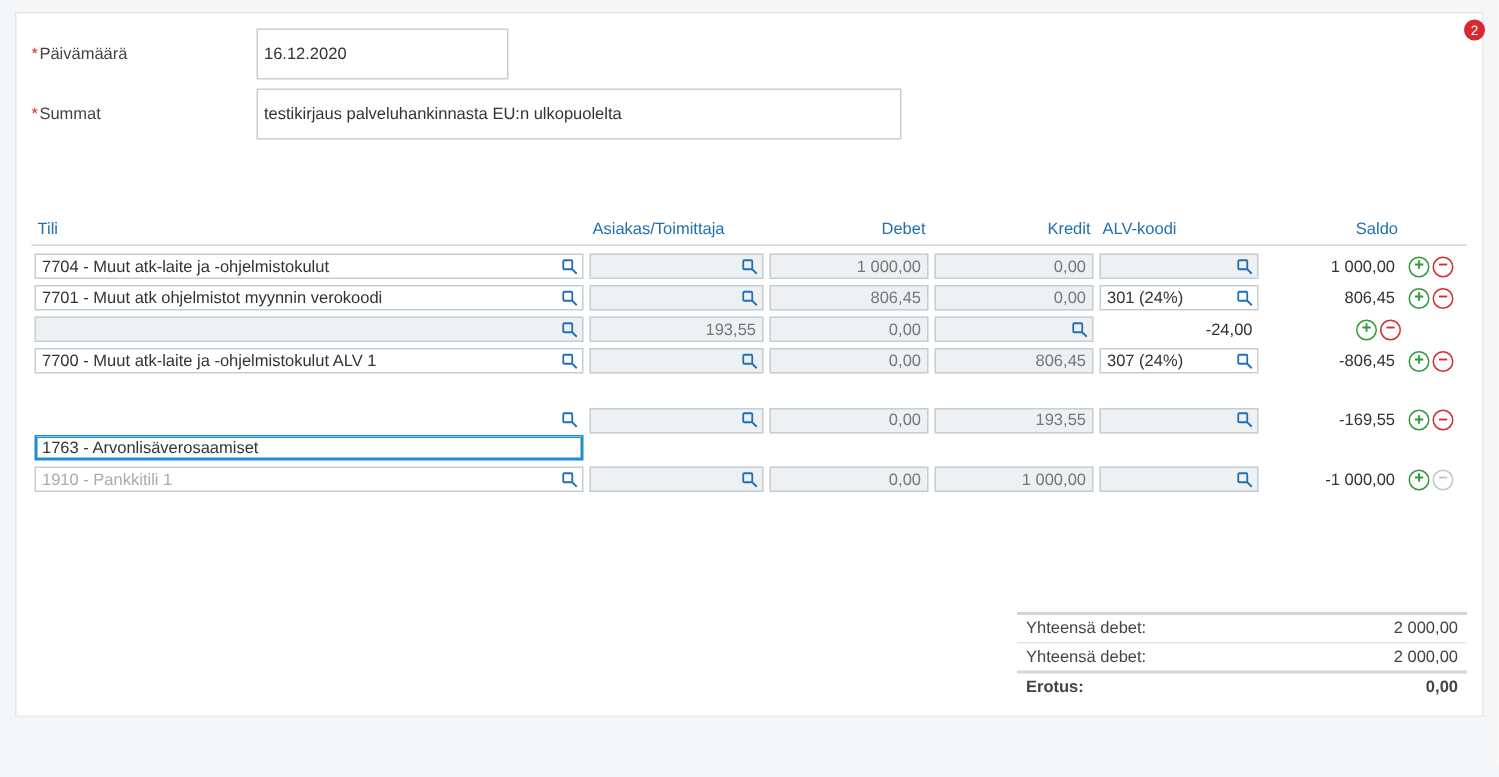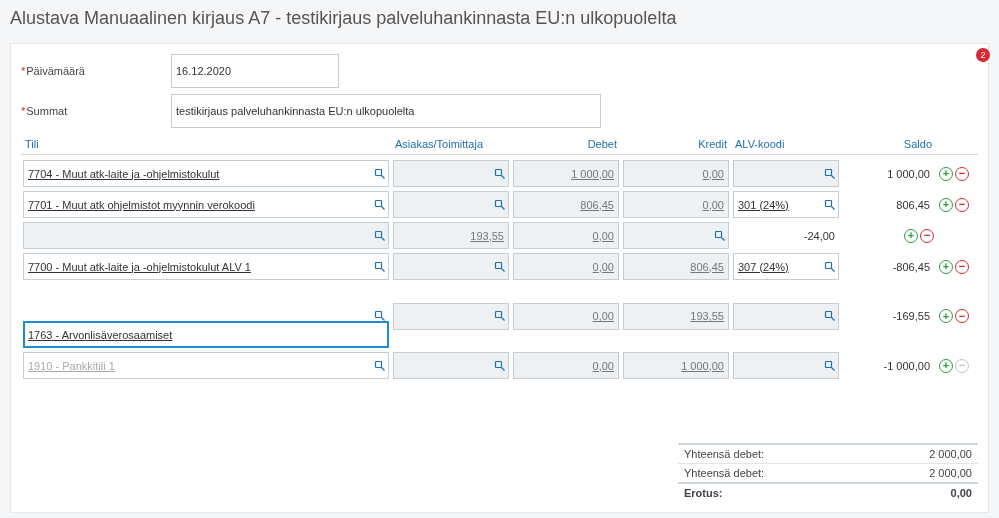--- a/index.html
+++ b/index.html
@@ -12,25 +12,25 @@
   .req { color: #d9282f; margin-right: 1px; }
   .label { width: 150px; color: #444; }
   .input-text { border: 1px solid #c6cdd3; background: #fff; height: 18px; padding: 16px 4px; font-size: 11px; color: #333; }
   .date-input { width: 168px; }
   .desc-input { width: 430px; }
   .checkbox-row { display: flex; align-items: center; margin: 4px 0 0 0; }
   .checkbox-row input { margin-right: 5px; accent-color: #1f6fb2; }
   .grid { margin-top: 10px; }
   .grid-header, .grid-row { display: grid; grid-template-columns: 370px 120px 110px 110px 110px 95px 35px; align-items: center; }
   .grid-header { color: #1f6fb2; border-bottom: 1px solid #cfd6dc; padding-bottom: 4px; margin-bottom: 4px; }
-  .grid-header div { padding: 0 4px; }
+  .grid-header div { padding: 0 4px; margin-top: 44px; }
   .h-right { text-align: right; }
   .cell { padding: 1px 2px; }
   .cell-input-wrap { position: relative; display: flex; align-items: center; }
-  .cell-input { width: 100%; border: 1px solid #c6cdd3; background: #fff; height: 27px; padding: 1px 18px 1px 4px; font-size: 11px; color: #333; text-decoration: underline; }
+  .cell-input { width: 100%; border: 1px solid #c6cdd3; background: #fff; height: 17px; padding: 1px 18px 1px 4px; font-size: 11px; color: #333; }
   .cell-input.readonly { background: #eef1f3; color: #888; }
   .cell-input.num-ro { background: #eef1f3; color: #777; text-align: right; padding: 1px 4px; }
   .cell-input.placeholder { color: #aaa; }
   .lookup-icon { position: absolute; right: 2px; width: 14px; height: 14px; display: flex; align-items: center; justify-content: center; color: #1f6fb2; pointer-events: none; }
   .lookup-icon svg { width: 12px; height: 12px; }
   .active-row .cell-input.tili { border: 1px solid #1f8dd6; box-shadow: 0 0 0 1px #1f8dd6 inset; margin-top: 37px; }
   .saldo-cell { text-align: right; padding-right: 6px; color: #333; }
   .actions-cell { display: flex; gap: 2px; justify-content: flex-end; }
   .icon-btn { width: 14px; height: 14px; border-radius: 50%; border: 1.5px solid; display: flex; align-items: center; justify-content: center; font-size: 11px; font-weight: bold; line-height: 1; background: #fff; cursor: pointer; }
   .icon-add { border-color: #2e9b3a; color: #2e9b3a; }
@@ -40,21 +40,20 @@
   .totals { position: absolute; right: 10px; bottom: 10px; width: 300px; }
   .totals-row { display: flex; justify-content: space-between; padding: 3px 6px; border-top: 1px solid #e2e6e9; color: #444; }
   .totals-row.strong { font-weight: bold; border-top: 2px solid #cfd6dc; }
   .totals-row:first-child { border-top: 2px solid #cfd6dc; gap: 27px; }
   .form-area { min-height: 470px; }
 </style>
 </head>
 <body>
 
 <div class="page">
-  <div class="title">Alustava Manuaalinen kirjaus A7  -  testikirjaus palveluhankinnasta EU:n ulkopuolelta</div>
 
   <div class="form-area">
     <div class="badge">2</div>
 
     <div class="field-row">
       <div class="label"><span class="req">*</span><span>Päivämäärä</span></div>
       <input class="input-text date-input" value="16.12.2020" style="">
     </div>
     <div class="field-row">
       <div class="label"><span class="req">*</span><span>Summat</span></div>

